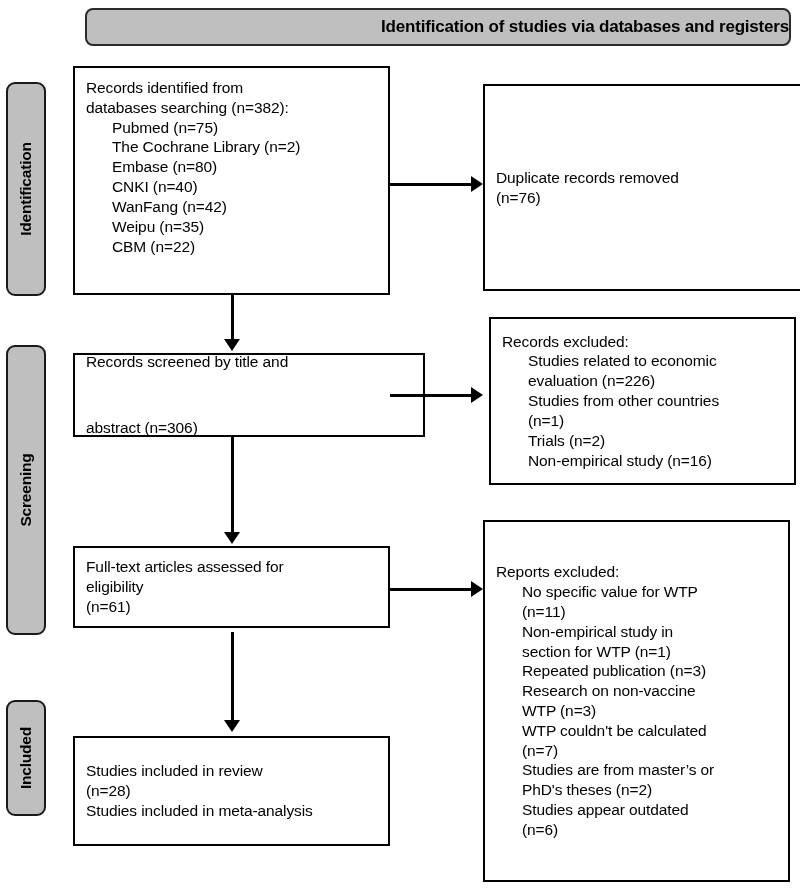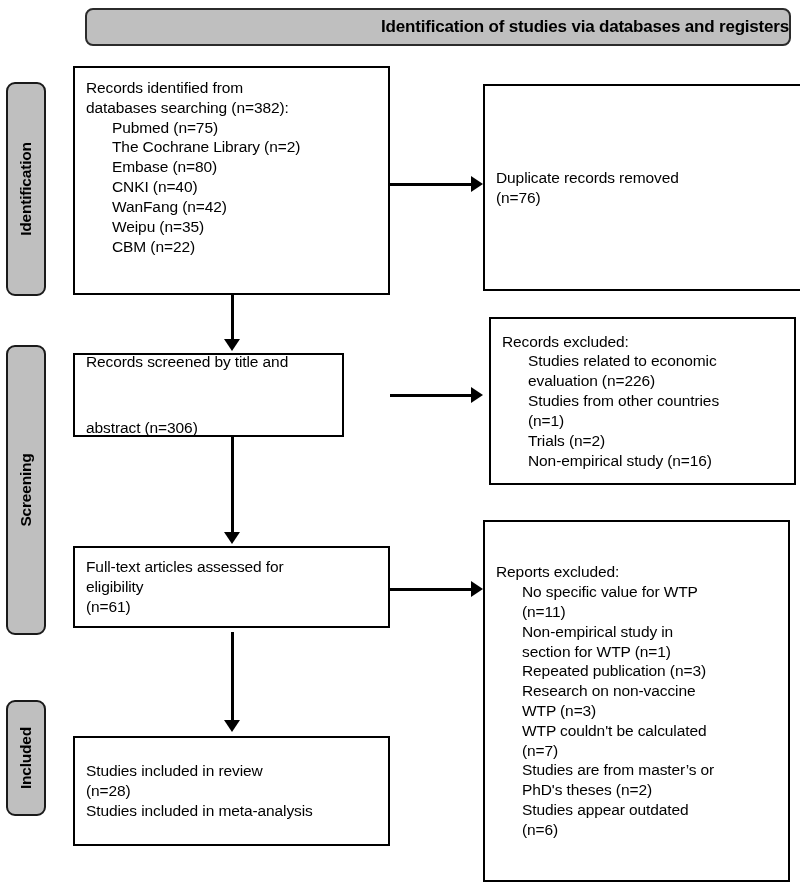--- a/index.html
+++ b/index.html
@@ -76,21 +76,21 @@
   .flow-box .indent { padding-left: 26px; }
 
   .box-centered {
     display: flex;
     flex-direction: column;
     justify-content: center;
   }
 
   #box-records-identified { left: 73px;  top: 66px;  width: 317px; height: 229px; }
   #box-duplicates         { left: 483px; top: 84px;  width: 366px; height: 207px; }
-  #box-records-screened   { left: 73px;  top: 353px; width: 271px; height: 84px; gap: 46px;  }
+  #box-records-screened   { left: 73px;  top: 353px; width: 352px; height: 84px; gap: 46px;  }
   #box-records-excluded   { left: 483px; top: 317px; width: 307px; height: 168px; margin-left: 6px; }
   #box-fulltext           { left: 73px;  top: 546px; width: 317px; height: 82px;  }
   #box-reports-excluded   { left: 483px; top: 520px; width: 307px; height: 362px; }
   #box-included           { left: 73px;  top: 736px; width: 317px; height: 110px; }
 
   
   .v-line {
     position: absolute;
     width: 2.5px;
     background: #000000;

